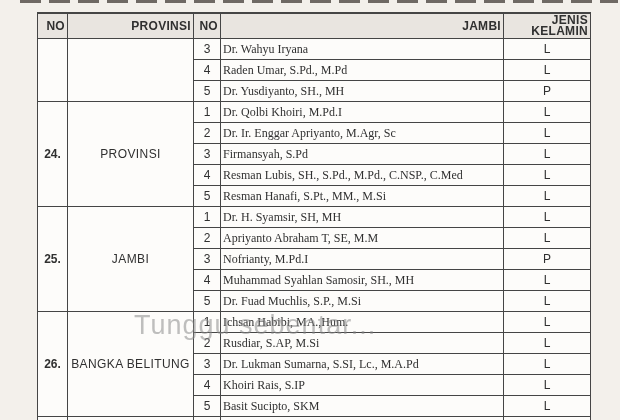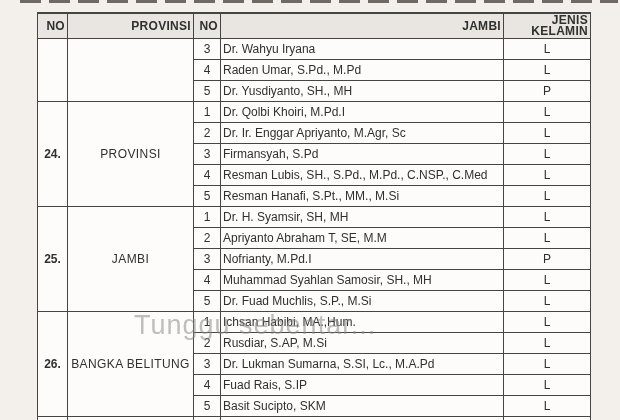--- a/index.html
+++ b/index.html
@@ -77,20 +77,21 @@
   }
   td.cell-rowno {
     text-align: center;
     vertical-align: middle;
   }
   td.cell-nama {
     text-align: left;
     vertical-align: middle;
     padding-left: 9px;
     padding-right: 14px;
+    font-family: Liberation Serif, serif;
   }
   td.cell-jk {
     text-align: center;
     vertical-align: middle;
   }
   .watermark {
     position: absolute;
     left: 134px;
     top: 310px;
     font-size: 27px;
@@ -208,21 +209,21 @@
           <td class="cell-nama">Rusdiar, S.AP, M.Si</td>
           <td class="cell-jk">L</td>
         </tr>
         <tr>
           <td class="cell-rowno">3</td>
           <td class="cell-nama">Dr. Lukman Sumarna, S.SI, Lc., M.A.Pd</td>
           <td class="cell-jk">L</td>
         </tr>
         <tr>
           <td class="cell-rowno">4</td>
-          <td class="cell-nama">Fuad Rais, S.IP</td>
+          <td class="cell-nama">Khoiri Rais, S.IP</td>
           <td class="cell-jk">L</td>
         </tr>
         <tr>
           <td class="cell-rowno">5</td>
           <td class="cell-nama">Basit Sucipto, SKM</td>
           <td class="cell-jk">L</td>
         </tr>
         <tr>
           <td class="cell-secno" rowspan="1"></td>
           <td class="cell-prov" rowspan="1"></td>

